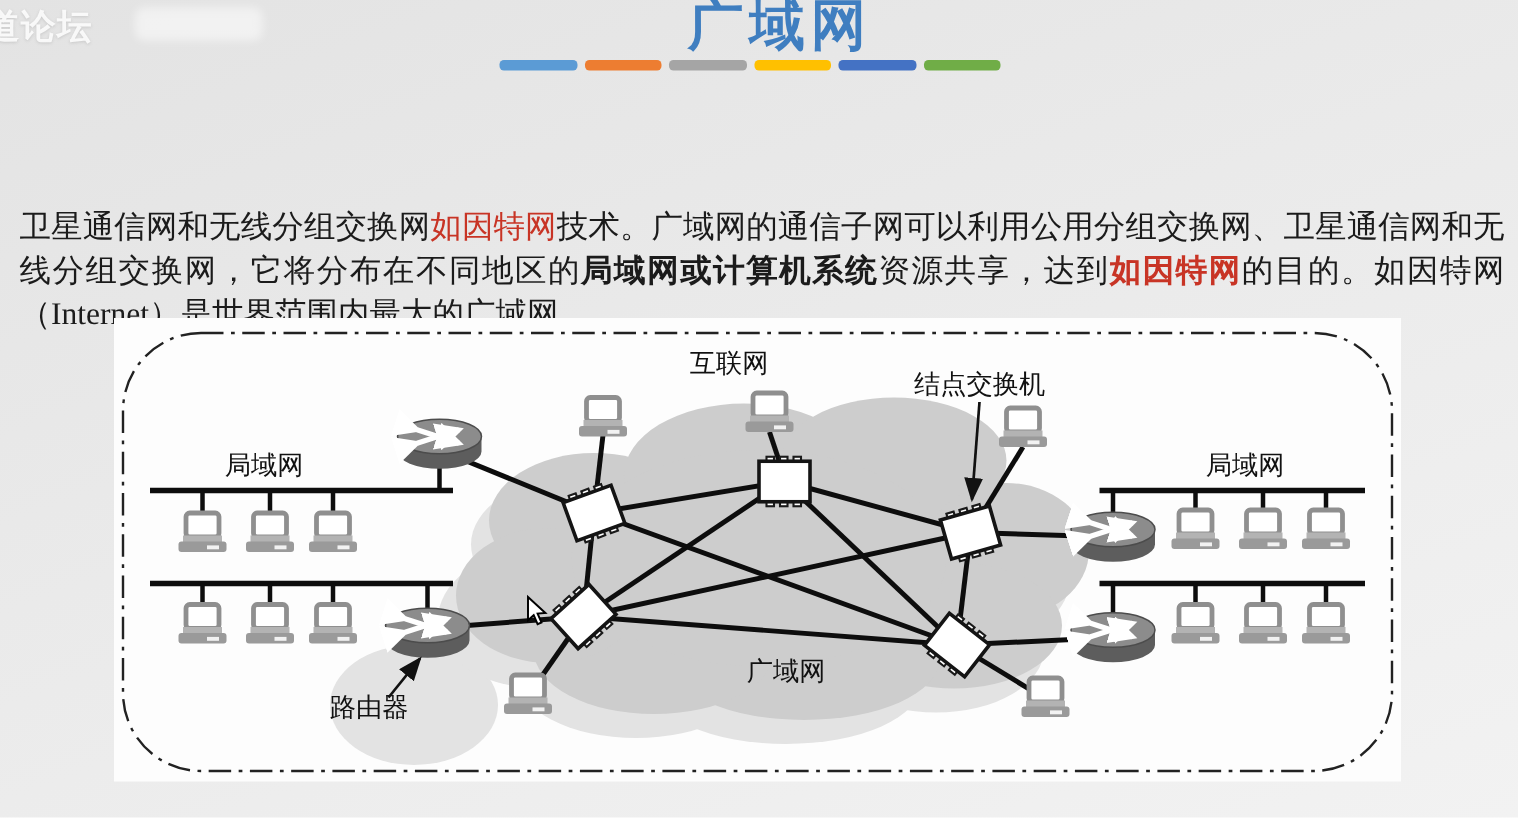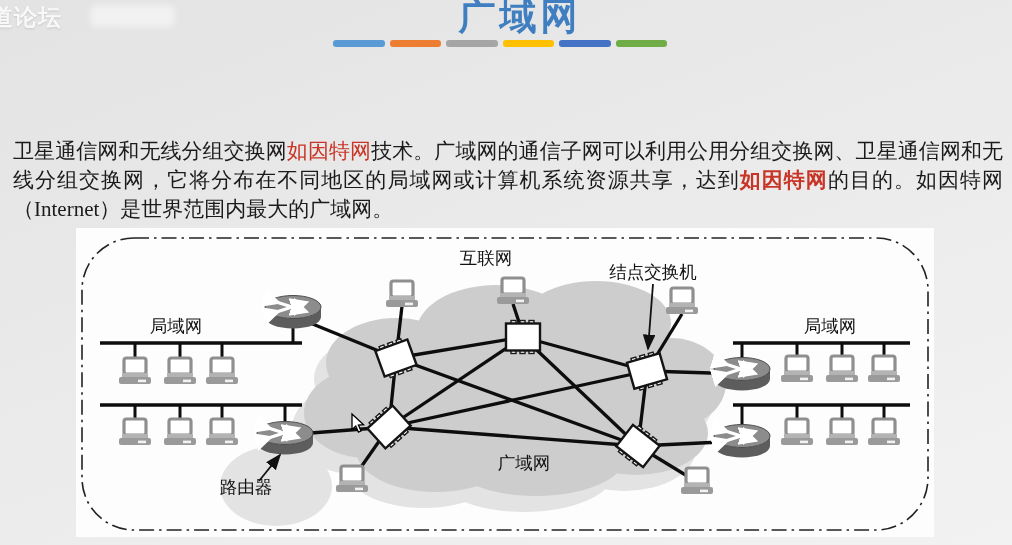--- a/index.html
+++ b/index.html
@@ -17,23 +17,23 @@
          font-size:37px;font-weight:bold;letter-spacing:4px;white-space:nowrap;
          color:var(--title-blue,#3f7ec0);}
   .bars{position:absolute;left:333px;top:40px;width:334px;height:7px;
         display:flex;gap:5px;}
   .bars .bar{flex:1 1 0;height:7px;border-radius:3px;}
   .para{position:absolute;left:13px;width:990px;font-size:21px;line-height:29px;
         color:#1b1b1b;text-align:justify;margin:0;}
   .para1{top:69px;}
   .para2{top:137px;}
   .run-red{color:var(--accent-red,#c83425);}
-  .run-bold{font-weight:normal;}
+  .run-bold{font-weight:bold;}
   .run-red-bold{color:var(--accent-red,#c83425);font-weight:bold;}
-  .panel{position:absolute;left:76px;top:228px;width:858px;height:309px;
+  .panel{position:absolute;left:76px;top:212px;width:858px;height:309px;
          background:#fdfdfd;}
   svg text{font-family:"Liberation Serif","DejaVu Serif",serif;}
 </style>
 </head>
 <body>
 
 <div class="slide">
 
   <div class="watermark">道论坛</div>
   <div class="watermark-logo"></div>

